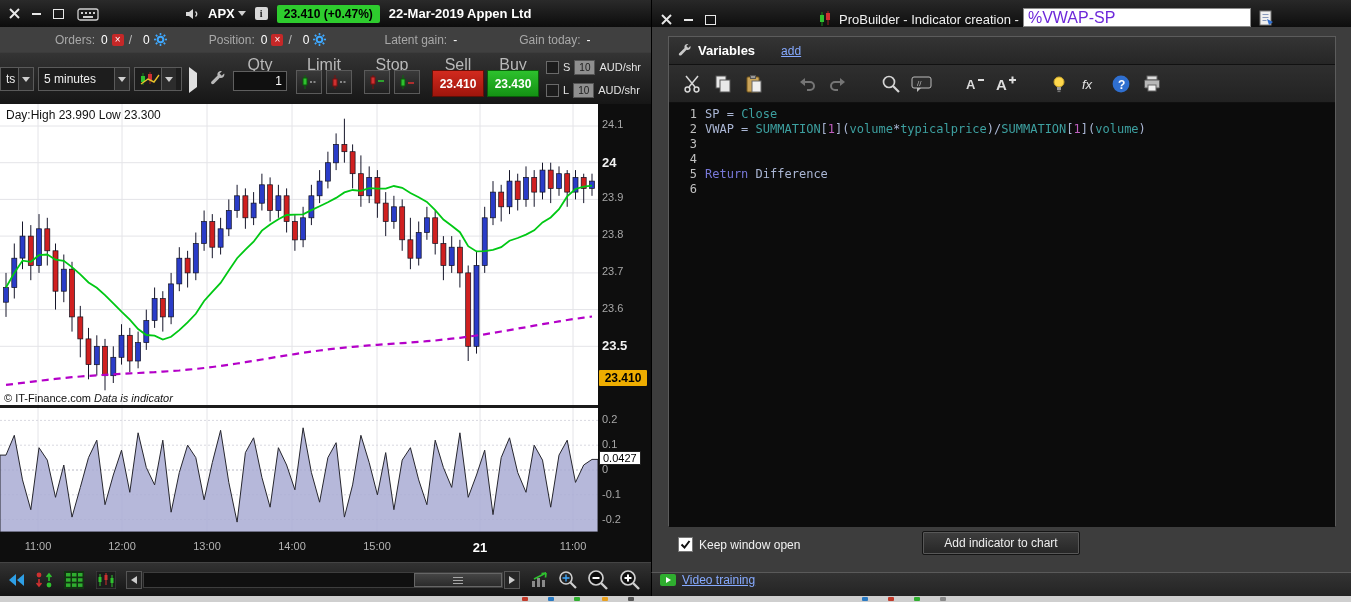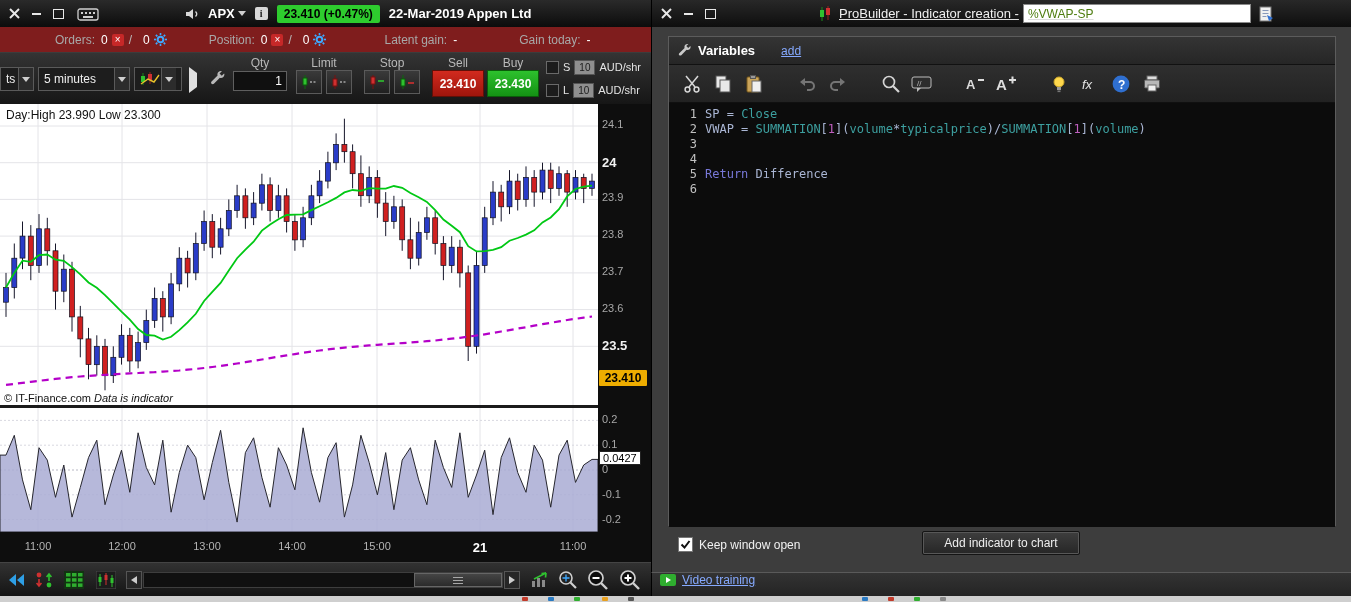--- a/index.html
+++ b/index.html
@@ -13,32 +13,32 @@
            background:linear-gradient(#2a2a2a,#0c0c0c);display:flex;align-items:center;padding:0 7px;}
   .winbtn{width:15px;height:15px;margin-right:7px;display:flex;align-items:center;justify-content:center;}
   .minbar{width:9px;height:2px;background:#e8e8e8;}
   .maxbox{width:9px;height:8px;border:1.5px solid #e8e8e8;}
   .price-badge{background:#2ecc2e;color:#000;font-weight:bold;font-size:12px;padding:2px 7px;border-radius:2px;margin:0 9px;}
   .sym{color:#fff;font-weight:bold;font-size:13px;margin:0 3px 0 8px;}
   .caret-dn{width:0;height:0;border-left:4px solid transparent;border-right:4px solid transparent;border-top:5px solid #cfcfcf;display:inline-block;}
   .info-box{width:13px;height:13px;background:#d8d8d8;color:#222;font-weight:bold;font-size:10px;line-height:13px;text-align:center;border-radius:2px;margin-left:9px;font-family:"Liberation Serif",serif;}
   .chart-title{color:#fff;font-weight:bold;font-size:13px;}
   
-  .l-status{position:absolute;left:0;top:27px;width:651px;height:25px;background:#7f1d1d;display:flex;align-items:center;padding-left:55px;box-sizing:border-box;}
+  .l-status{position:absolute;left:0;top:27px;width:651px;height:25px;background:#404040;display:flex;align-items:center;padding-left:55px;box-sizing:border-box;}
   .st-lab{color:#a8a8a8;}
   .st-val{color:#fff;margin:0 4px 0 6px;}
   .redx{width:12px;height:12px;background:#c62828;color:#fff;font-size:10px;line-height:12px;text-align:center;border-radius:2px;display:inline-block;}
   .st-sep{color:#bbb;margin:0 5px;}
   .gap40{width:42px;}.gap55{width:58px;}
   
   .l-toolbar{position:absolute;left:0;top:52px;width:651px;height:52px;background:linear-gradient(#343434,#161616);border-top:1px solid #3c3c3c;box-sizing:border-box;}
   .dd{position:absolute;background:#1d1d1d;border:1px solid #5a5a5a;color:#eee;display:flex;align-items:center;box-sizing:border-box;}
   .dd .txt{flex:1;padding-left:5px;}
   .dd .cbox{width:14px;align-self:stretch;background:#2c2c2c;border-left:1px solid #5a5a5a;display:flex;align-items:center;justify-content:center;}
-  .tlab{position:absolute;color:#b9b9b9;font-size:12px;text-align:center;top:3px;}
+  .tlab{position:absolute;color:#b9b9b9;font-size:16px;text-align:center;top:3px;}
   .tinput{position:absolute;background:#101010;border:1px solid #5f5f5f;color:#fff;text-align:right;font-size:12px;box-sizing:border-box;padding-right:4px;font-family:"Liberation Sans",sans-serif;}
   .mini-btn{position:absolute;width:26px;height:24px;background:linear-gradient(#3a3a3a,#202020);border:1px solid #5a5a5a;box-sizing:border-box;display:flex;align-items:center;justify-content:center;}
   .sell-btn{position:absolute;background:linear-gradient(#d22a1e,#9e150c);border:1px solid #5f1008;color:#fff;font-weight:bold;font-size:12px;display:flex;align-items:center;justify-content:center;box-sizing:border-box;}
   .buy-btn{position:absolute;background:linear-gradient(#2dc12d,#149114);border:1px solid #0a5c0a;color:#fff;font-weight:bold;font-size:12px;display:flex;align-items:center;justify-content:center;box-sizing:border-box;}
   .slrow{position:absolute;display:flex;align-items:center;height:20px;}
   .cb-s{width:11px;height:11px;background:#1c1c1c;border:1px solid #6a6a6a;margin-right:4px;}
   .amt{background:#8f8f8f;color:#1c1c1c;font-size:10px;padding:1px 4px;margin:0 4px;border:1px solid #555;}
   .sl-l{color:#e4e4e4;font-size:11px;}
   .expander{width:0;height:0;border-top:6px solid transparent;border-bottom:6px solid transparent;border-left:8px solid #e0e0e0;}
   
@@ -59,23 +59,23 @@
   .l-btoolbar{position:absolute;left:0;top:562px;width:651px;height:34px;background:linear-gradient(#323232,#141414);border-top:1px solid #444;box-sizing:border-box;}
   .bt-ic{position:absolute;top:5px;width:24px;height:24px;display:flex;align-items:center;justify-content:center;}
   .scrollbtn{position:absolute;top:8px;width:16px;height:18px;background:#262626;border:1px solid #555;display:flex;align-items:center;justify-content:center;box-sizing:border-box;}
   .tri-l{width:0;height:0;border-top:4px solid transparent;border-bottom:4px solid transparent;border-right:6px solid #ccc;}
   .tri-r{width:0;height:0;border-top:4px solid transparent;border-bottom:4px solid transparent;border-left:6px solid #ccc;}
   .track{position:absolute;left:143px;top:9px;width:360px;height:16px;background:#101010;border:1px solid #3e3e3e;box-sizing:border-box;}
   .thumb{position:absolute;right:0;top:0;width:88px;height:14px;background:linear-gradient(#454545,#2b2b2b);border:1px solid #666;box-sizing:border-box;display:flex;align-items:center;justify-content:center;}
   .grip{width:10px;height:7px;background:repeating-linear-gradient(to bottom,#a8a8a8 0 1px,transparent 1px 3px);}
   
   .rwin{position:absolute;left:651px;top:0;width:700px;height:572px;background:#3d3d3d;border-left:1px solid #000;box-sizing:border-box;}
-  .r-title{position:absolute;left:0;top:0;width:100%;height:27px;background:linear-gradient(#282828,#0e0e0e);display:flex;align-items:center;padding:0 7px;box-sizing:border-box;text-decoration:underline;}
+  .r-title{position:absolute;left:0;top:0;width:100%;height:27px;background:linear-gradient(#282828,#0e0e0e);display:flex;align-items:flex-end;padding:0 7px;box-sizing:border-box;}
   .r-title-text{color:#f0f0f0;font-size:13px;margin:0 4px 0 6px;}
-  .name-input{width:218px;height:17px;background:#fff;border:1px solid #8a8a8a;color:#4d7c0f;font-size:12px;padding:0 4px;font-family:"Liberation Sans",sans-serif;}
+  .name-input{width:218px;height:17px;background:#fff;border:1px solid #8a8a8a;color:#6d28d9;font-size:16px;padding:0 4px;font-family:"Liberation Sans",sans-serif;}
   .panel{position:absolute;left:16px;top:36px;width:668px;height:490px;background:#242424;border:1px solid #5c5c5c;box-sizing:border-box;}
   .p-header{position:absolute;left:0;top:0;width:100%;height:28px;background:linear-gradient(#343434,#262626);border-bottom:1px solid #111;display:flex;align-items:center;padding:0 8px;box-sizing:border-box;}
   .p-header .h-title{color:#fff;font-weight:bold;font-size:13px;margin:0 26px 0 6px;}
   .add-link{color:#86aaff;text-decoration:underline;font-size:12px;cursor:pointer;}
   .p-toolbar{position:absolute;left:0;top:28px;width:100%;height:38px;background:linear-gradient(#2f2f2f,#222);border-bottom:1px solid #101010;display:flex;align-items:center;padding-left:10px;box-sizing:border-box;}
   .tbtn{width:26px;height:26px;display:flex;align-items:center;justify-content:center;margin-right:5px;border-radius:3px;}
   .tb-gap{width:22px;}
   .editor{position:absolute;left:0;top:66px;width:100%;height:424px;background:#0c0c0c;overflow:hidden;box-sizing:border-box;padding-top:4px;
           font-family:"DejaVu Sans Mono",monospace;font-size:12px;line-height:15px;}
   .code-line{display:flex;white-space:pre;}

